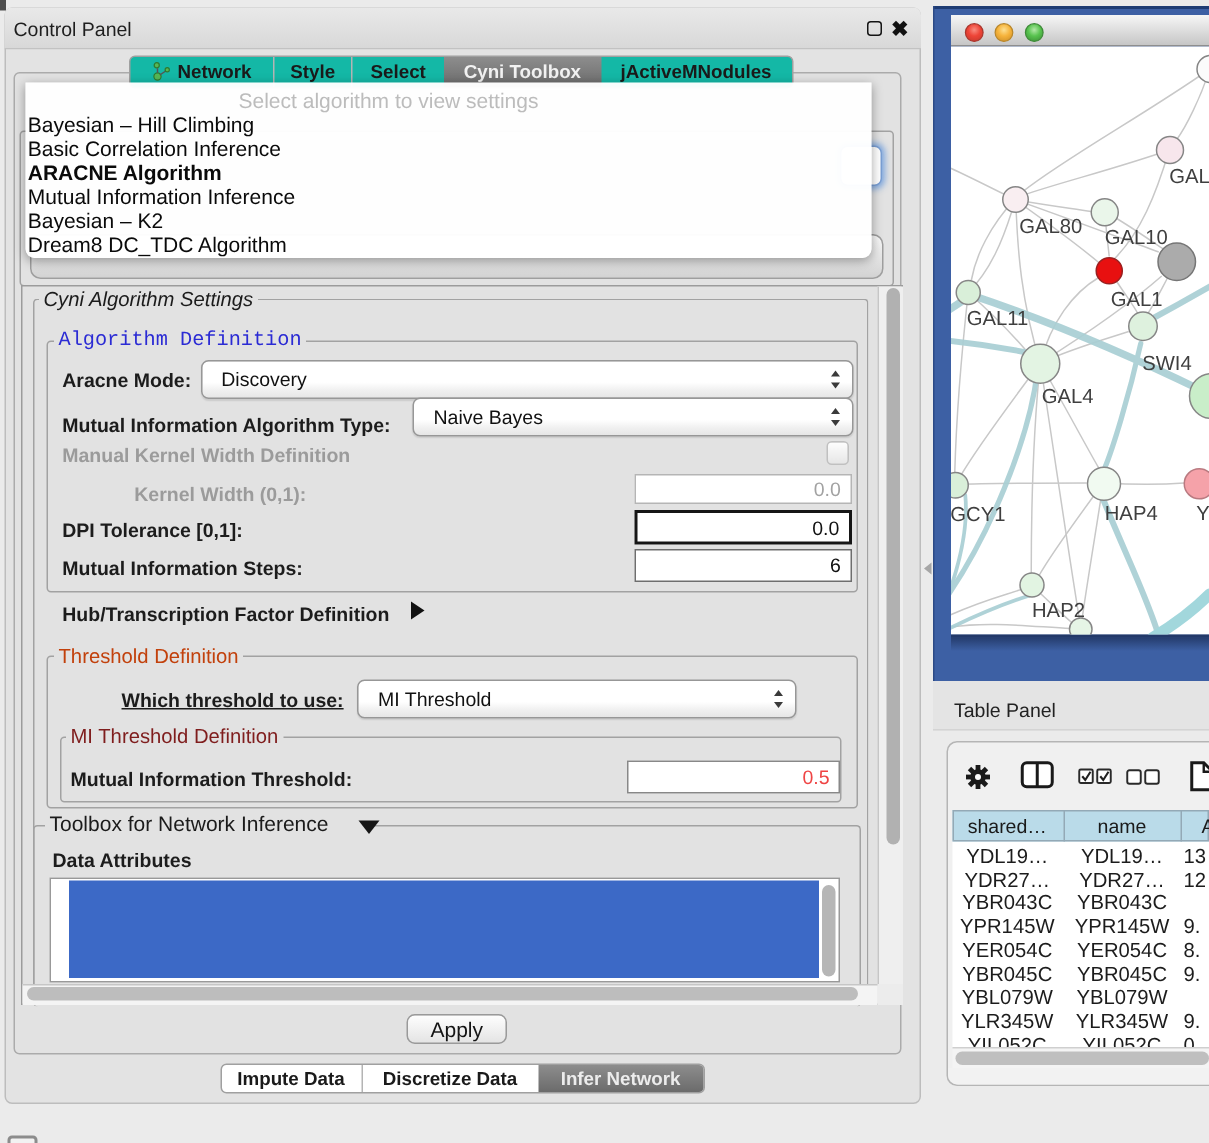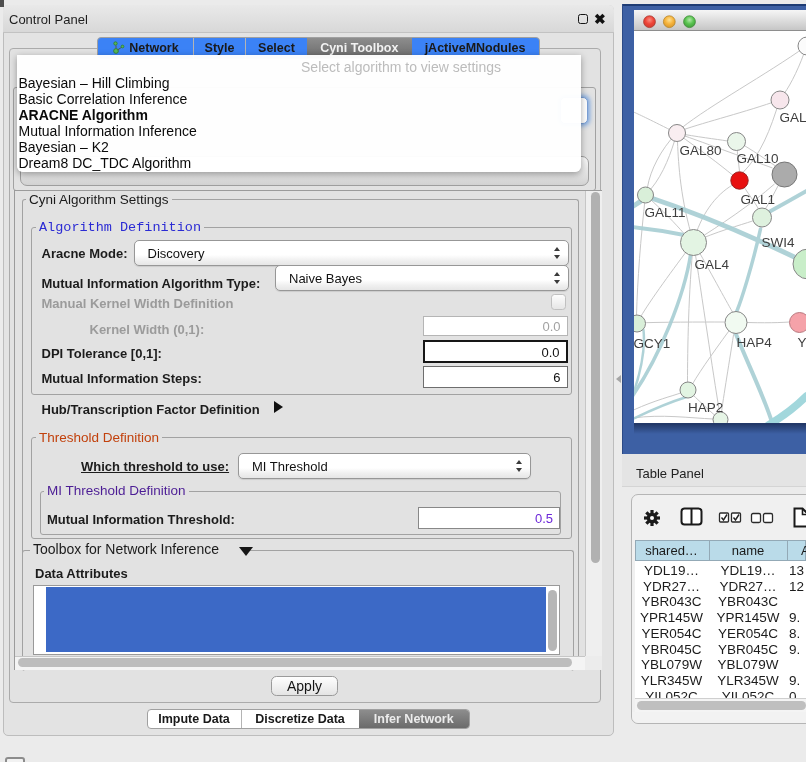--- a/index.html
+++ b/index.html
@@ -27,38 +27,38 @@
 <div class="abs" style="left:9px;top:12px;font-size:13px;color:#1e1e1e;">Control Panel</div>
 <div class="abs" style="left:578px;top:14px;width:8px;height:8px;border:1.6px solid #141414;border-radius:2.5px;"></div>
 <div class="abs" style="left:594px;top:11px;font-size:14px;font-weight:bold;color:#111;">✖</div>
 
 <div class="abs" style="left:9px;top:48px;width:592px;height:655px;background:#e2e2e2;border:1px solid #ababab;border-radius:4px;box-sizing:border-box;"></div>
 
 <div class="grp" style="left:13px;top:87px;width:581px;height:102px;"></div>
 <div class="abs" style="left:560px;top:97px;width:28px;height:27px;background:#fff;border:1px solid #7a9fd4;border-radius:5px;box-shadow:0 0 4px 1.5px rgba(86,144,222,0.7);box-sizing:border-box;"></div>
 <div class="abs" style="left:20px;top:156px;width:569px;height:30px;background:linear-gradient(#fafafa,#d2d2d2);border:1px solid #9e9e9e;border-radius:7px;box-sizing:border-box;"></div>
 
-<div class="abs" style="left:97px;top:36.5px;width:442.5px;height:22px;background:#3b82f6;border:1px solid #a0a0a0;border-radius:4px;box-sizing:border-box;display:flex;font-size:12.5px;font-weight:bold;color:#1a1a1a;">
+<div class="abs" style="left:86px;top:36.5px;width:442.5px;height:22px;background:#14b8a6;border:1px solid #a0a0a0;border-radius:4px;box-sizing:border-box;display:flex;font-size:12.5px;font-weight:bold;color:#1a1a1a;">
   <div style="width:95px;display:flex;align-items:center;justify-content:center;border-right:1px solid #b4b4b4;">
     <svg width="13" height="14" viewBox="0 0 13 14" style="margin-right:4px;">
       <circle cx="3.5" cy="2.5" r="1.7" fill="#56b856" stroke="#2f7a2f" stroke-width="0.8"></circle>
       <circle cx="4" cy="10" r="2.4" fill="#56b856" stroke="#2f7a2f" stroke-width="0.8"></circle>
       <path d="M4 4.5 L4 7.5 M5.5 9 L10 6" stroke="#555" stroke-width="1"></path>
       <circle cx="10.5" cy="5.5" r="1.4" fill="#56b856" stroke="#2f7a2f" stroke-width="0.8"></circle>
     </svg>Network</div>
   <div style="width:51px;display:flex;align-items:center;justify-content:center;border-right:1px solid #b4b4b4;">Style</div>
   <div style="width:61px;display:flex;align-items:center;justify-content:center;">Select</div>
   <div style="width:104.5px;display:flex;align-items:center;justify-content:center;background:linear-gradient(#8d8d8d,#6b6b6b);color:#f2f2f2;">Cyni Toolbox</div>
   <div style="flex:1;display:flex;align-items:center;justify-content:center;">jActiveMNodules</div>
 </div>
 
 <div class="abs" style="left:14px;top:190px;width:588px;height:480px;border:1px solid #9b9b9b;box-sizing:border-box;background:#e2e2e2;"></div>
 
 <div class="grp" style="left:21.5px;top:199px;width:555px;height:470px;border-bottom:none;border-radius:3px 3px 0 0;"></div>
-<div class="gtitle" style="left:26px;top:192.5px;color:#1b1b1b;">Cyni Algorithm Settings</div>
+<div class="gtitle" style="left:26px;top:192.5px;color:#1b1b1b;font-style:italic;">Cyni Algorithm Settings</div>
 
 <div class="grp" style="left:31px;top:227px;width:539px;height:166px;"></div>
 <div class="gtitle" style="left:36px;top:220.5px;color:#2b2bd4;font-family:Liberation Mono, monospace;">Algorithm Definition</div>
 
 <div class="blbl" style="left:41.5px;top:245.5px;">Aracne Mode:</div>
 <div class="combo" style="left:133.5px;top:239.5px;width:433px;height:24px;">
       <span class="ct">Discovery</span>
       <span class="carr">
         <span class="tri-u"></span>
         <span class="tri-d"></span>
@@ -101,24 +101,24 @@
 <div class="blbl" style="left:81px;top:458.5px;text-decoration:underline;">Which threshold to use:</div>
 <div class="combo" style="left:238px;top:452.5px;width:290.5px;height:24px;">
       <span class="ct">MI Threshold</span>
       <span class="carr">
         <span class="tri-u"></span>
         <span class="tri-d"></span>
       </span>
     </div>
 
 <div class="grp" style="left:40px;top:490.5px;width:519px;height:42.5px;"></div>
-<div class="gtitle" style="left:44px;top:484px;color:#4c1d95;">MI Threshold Definition</div>
+<div class="gtitle" style="left:44px;top:484px;color:#7f1d1d;">MI Threshold Definition</div>
 
 <div class="blbl" style="left:47px;top:512px;">Mutual Information Threshold:</div>
-<div class="tf" style="left:417.5px;top:506.5px;width:142.5px;height:22px;border:1px solid #888;box-sizing:border-box;color:#6d28d9;">
+<div class="tf" style="left:417.5px;top:506.5px;width:142.5px;height:22px;border:1px solid #888;box-sizing:border-box;color:#ef4444;">
       <span>0.5</span>
     </div>
 
 <div class="grp" style="left:21.5px;top:549.5px;width:550px;height:120px;border-bottom:none;"></div>
 <div class="gtitle" style="left:30px;top:543px;color:#1b1b1b;padding-right:26px;font-size:14px;">Toolbox for Network Inference</div>
 <div class="abs" style="left:239px;top:547px;width:0;height:0;border-left:7.5px solid transparent;border-right:7.5px solid transparent;border-top:9px solid #161616;"></div>
 
 <div class="blbl" style="left:35px;top:565.5px;">Data Attributes</div>
 
 <div class="abs" style="left:33px;top:584.5px;width:526.5px;height:70.5px;background:#fff;border:1px solid #999;box-sizing:border-box;"></div>
@@ -134,21 +134,21 @@
 
 <div class="abs" style="left:271px;top:676px;width:67px;height:20px;background:linear-gradient(#fefefe,#e4e4e4);border:1px solid #9a9a9a;border-radius:5.5px;box-sizing:border-box;text-align:center;font-size:14px;color:#141414;line-height:18px;">Apply</div>
 
 <div class="abs" style="left:146.5px;top:708.5px;width:323.5px;height:20px;background:#fff;border:1px solid #a0a0a0;border-radius:4px;box-sizing:border-box;display:flex;font-size:12.5px;font-weight:bold;color:#1a1a1a;">
   <div style="width:93px;display:flex;align-items:center;justify-content:center;border-right:1px solid #b4b4b4;">Impute Data</div>
   <div style="width:117px;display:flex;align-items:center;justify-content:center;">Discretize Data</div>
   <div style="flex:1;display:flex;align-items:center;justify-content:center;background:linear-gradient(#8d8d8d,#6b6b6b);color:#ececec;border-radius:0 3px 3px 0;">Infer Network</div>
 </div>
 
 <div class="abs" style="left:17px;top:55px;width:564px;height:117px;background:rgba(255,255,255,0.97);border-radius:0 0 6px 6px;box-shadow:0 2px 7px rgba(0,0,0,0.35);"></div>
-<div class="abs" style="left:17px;top:59px;width:484px;height:15px;text-align:right;font-size:14px;color:#bcbcbc;">Select algorithm to view settings</div>
+<div class="abs" style="left:17px;top:59px;width:484px;height:15px;text-align:center;font-size:14px;color:#bcbcbc;">Select algorithm to view settings</div>
 <div class="abs" style="left:18.5px;top:74.5px;font-size:14px;color:#0a0a0a;line-height:16px;">Bayesian – Hill Climbing<br>Basic Correlation Inference<br><b>ARACNE Algorithm</b><br>Mutual Information Inference<br>Bayesian – K2<br>Dream8 DC_TDC Algorithm</div>
 
 <div class="abs" style="left:615.5px;top:374.5px;width:0;height:0;border-top:4px solid transparent;border-bottom:4px solid transparent;border-right:5px solid #a6a6a6;"></div>
 
 <div class="abs" style="left:621.5px;top:4px;width:184.5px;height:449.5px;background:#3d60a4;"></div>
 <div class="abs" style="left:621.5px;top:4px;width:184.5px;height:2px;background:#1e3c74;"></div>
 <div class="abs" style="left:621.5px;top:4px;width:1.5px;height:449.5px;background:#2c4a86;"></div>
 <div class="abs" style="left:633.5px;top:10px;width:172.5px;height:21px;background:linear-gradient(#f6f6f6,#c6c6c6);border-bottom:1px solid #8e8e8e;box-sizing:border-box;"></div>
 <svg class="abs" style="left:633.5px;top:10px;" width="80" height="21" viewBox="0 0 80 21">
   <defs>

